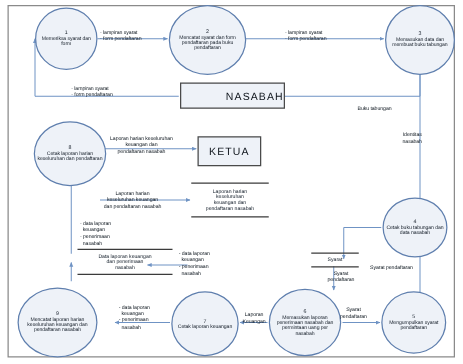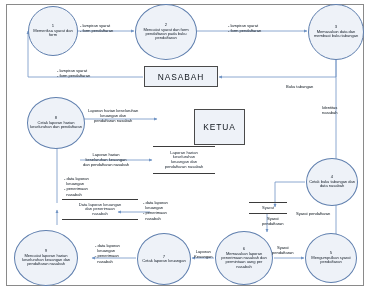--- a/index.html
+++ b/index.html
@@ -200,25 +200,25 @@
   </div>
 
   <div class="proc" style="left:14px; top:230px; width:64px; height:56px;">
     <span class="num">9</span>
     <span class="cap">Mencatat laporan
 harian keseluruhan
 keuangan dan
 pendaftaran nasabah</span>
   </div>
 
-  <div class="entity" style="left:144px; top:66px; width:74px; height:21px;">
+  <div class="entity" style="left:144px; top:66px; width:84px; height:21px;justify-content:flex-end;">
     <span>NASABAH</span>
   </div>
 
-  <div class="entity" style="left:158px; top:109px; width:51px; height:36px;margin-left:36px;">
+  <div class="entity" style="left:158px; top:109px; width:51px; height:24px;">
     <span>KETUA</span>
   </div>
 
   <div class="store" style="left:153px; top:146px; width:62px; height:28px;">
     <span style="white-space:pre;">Laporan harian
 keseluruhan
 keuangan dan
 pendaftaran nasabah</span>
   </div>
 

